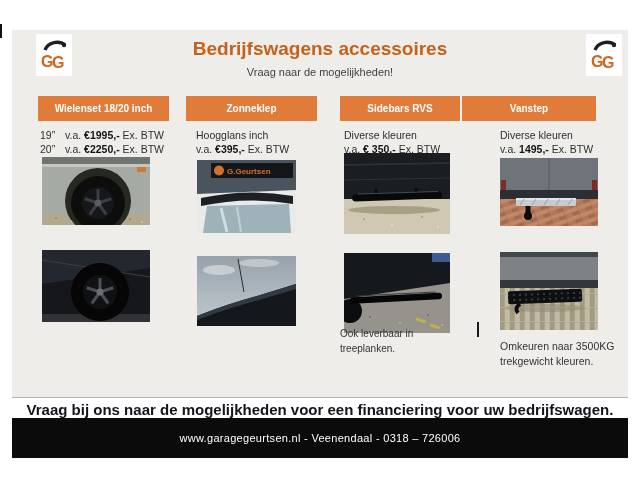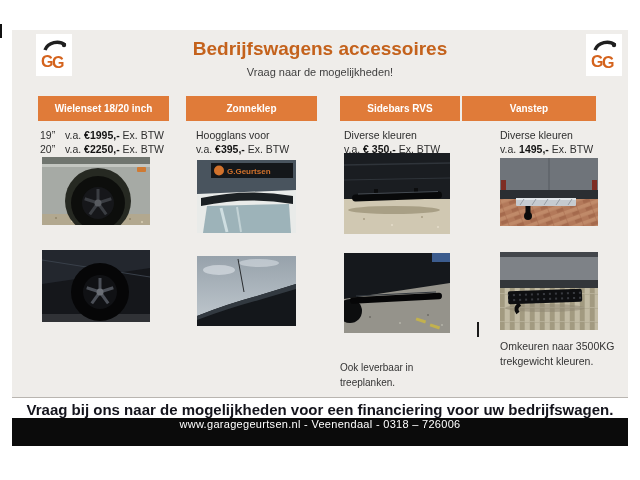--- a/index.html
+++ b/index.html
@@ -16,21 +16,21 @@
               display:flex;align-items:center;justify-content:center;text-align:center}
   .ptext{font-size:10.5px;line-height:14px;color:#2e2e2e}
   .price{font-weight:bold;color:#131313}
   .size-col{display:inline-block;width:25px}
   .photo{overflow:hidden}
   .photo svg{display:block;width:100%;height:100%}
   .note{font-size:10px;color:#333;line-height:15px}
   .cursor-bar{left:477px;top:322px;width:2px;height:15px;background:#1a1a1a}
   .divider{left:12px;top:397px;width:616px;height:1px;background:#b9b5b0}
   .financing{left:12px;top:401px;width:616px;text-align:center;font-size:15px;font-weight:bold;color:#14141c}
-  .footer-bar{left:12px;top:418px;width:616px;height:28px;background:#0b0b0b;display:flex;align-items:flex-start;justify-content:center}
+  .footer-bar{left:12px;top:418px;width:616px;height:40px;background:#0b0b0b;display:flex;align-items:center;justify-content:center}
   .footer-text{color:#ffffff;font-size:11px;letter-spacing:.3px}
 </style>
 </head>
 <body>
 
 <div class="abs corner-tick"></div>
 <div class="abs slide-bg"></div>
 
 <div class="abs logo-box" style="left:36px">
   <svg viewBox="0 0 30 36">
@@ -59,21 +59,21 @@
 <div class="abs ptext" style="left:40px;top:128px;width:140px">
   <div>
     <span class="size-col">19”</span><span>v.a. </span><span class="price">€1995,-</span><span> Ex. BTW</span>
   </div>
   <div>
     <span class="size-col">20”</span><span>v.a. </span><span class="price">€2250,-</span><span> Ex. BTW</span>
   </div>
 </div>
 
 <div class="abs ptext" style="left:196px;top:128px;width:130px">
-  <div>Hoogglans voor</div>
+  <div>Hoogglans inch</div>
   <div><span>v.a. </span><span class="price">€395,-</span><span> Ex. BTW</span></div>
 </div>
 
 <div class="abs ptext" style="left:344px;top:128px;width:120px">
   <div>Diverse kleuren</div>
   <div><span>v.a. </span><span class="price">€ 350,-</span><span> Ex. BTW</span></div>
 </div>
 
 <div class="abs ptext" style="left:500px;top:128px;width:120px">
   <div>Diverse kleuren</div>
@@ -231,21 +231,21 @@
     <rect width="98" height="5" fill="#43464b"></rect>
     <rect y="28" width="98" height="8" fill="#33363a"></rect>
     <rect y="36" width="98" height="42" fill="url(#brick8)"></rect>
     <ellipse cx="45" cy="56" rx="40" ry="4" fill="#8e8672" opacity=".5"></ellipse>
     <path d="M20,52 q-6,4 -2,9" stroke="#0c0c0c" stroke-width="4" fill="none"></path>
     <rect x="8" y="38" width="74" height="13" rx="2" fill="#0e0f11" transform="rotate(-2 45 44)"></rect>
     <rect x="8" y="38" width="74" height="13" rx="2" fill="url(#grid8)" transform="rotate(-2 45 44)"></rect>
   </svg>
 </div>
 
-<div class="abs note" style="left:340px;top:360px;width:130px">Ook leverbaar in treeplanken.</div>
+<div class="abs note" style="left:340px;top:326px;width:130px">Ook leverbaar in treeplanken.</div>
 <div class="abs note" style="left:500px;top:339px;width:125px;font-size:10.5px">
   <div>Omkeuren naar 3500KG</div>
   <div>trekgewicht kleuren.</div>
 </div>
 <div class="abs cursor-bar"></div>
 
 <div class="abs divider"></div>
 <div class="abs financing">Vraag bij ons naar de mogelijkheden voor een financiering voor uw bedrijfswagen.</div>
 <div class="abs footer-bar">
   <span class="footer-text">www.garagegeurtsen.nl -  Veenendaal -  0318 – 726006</span>

